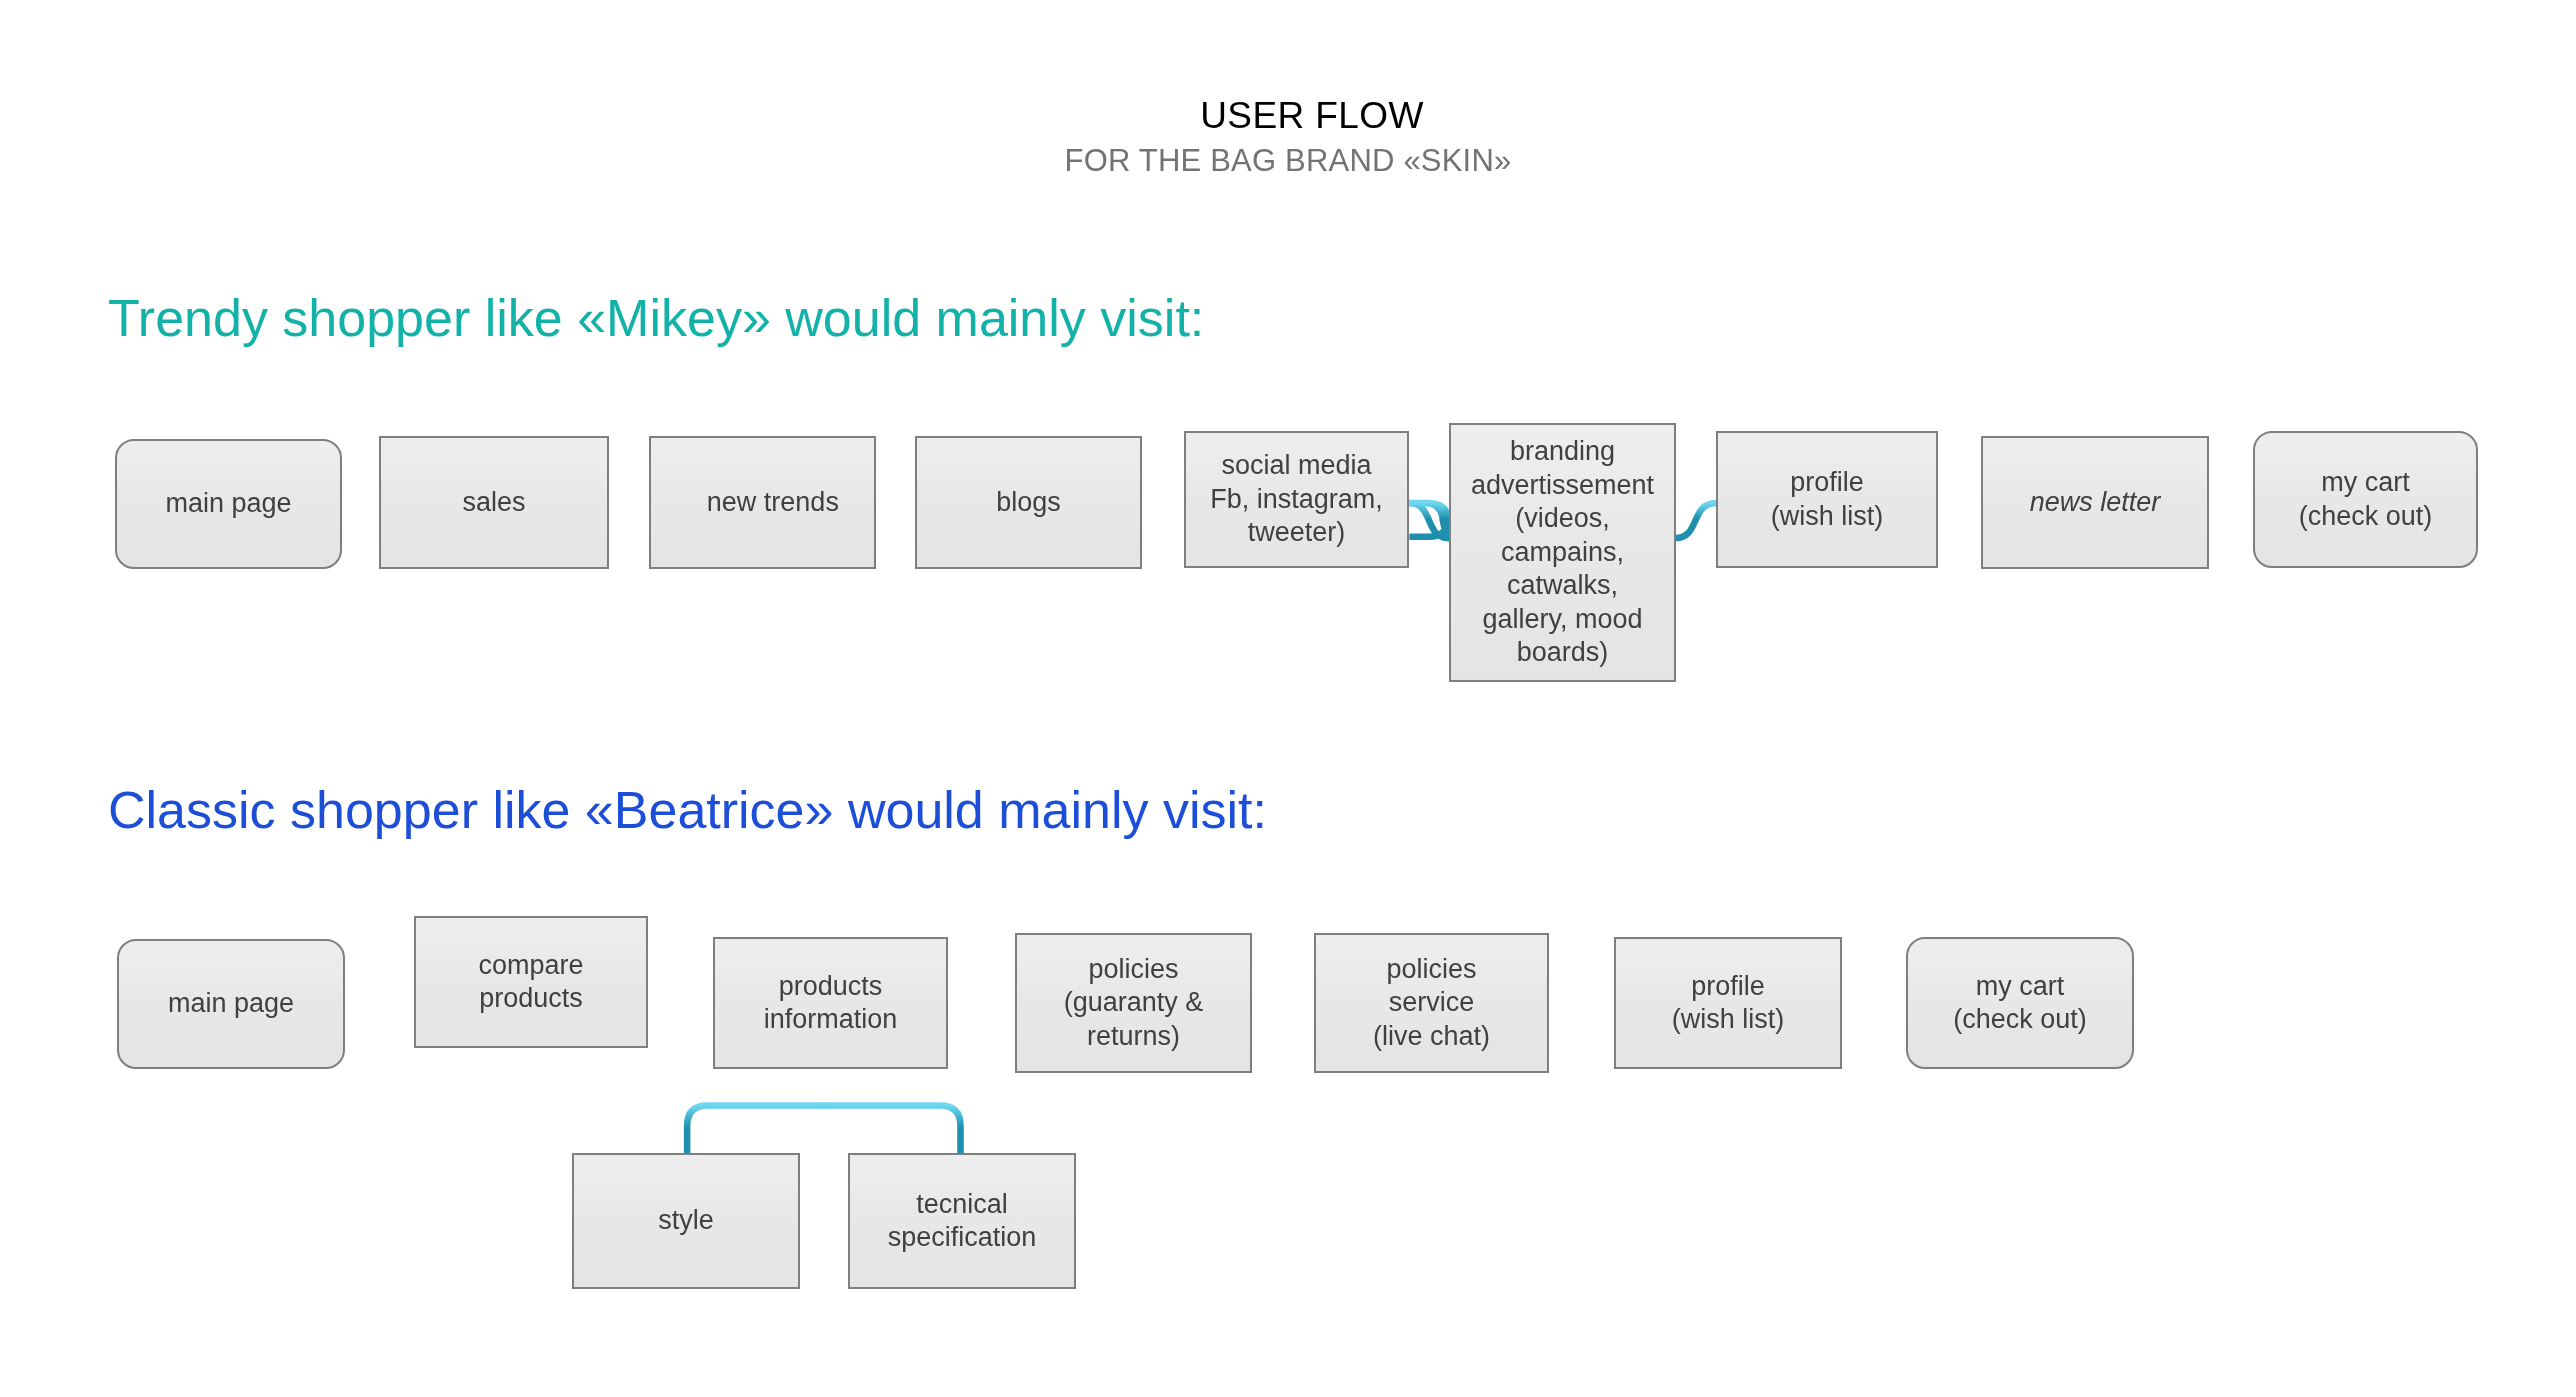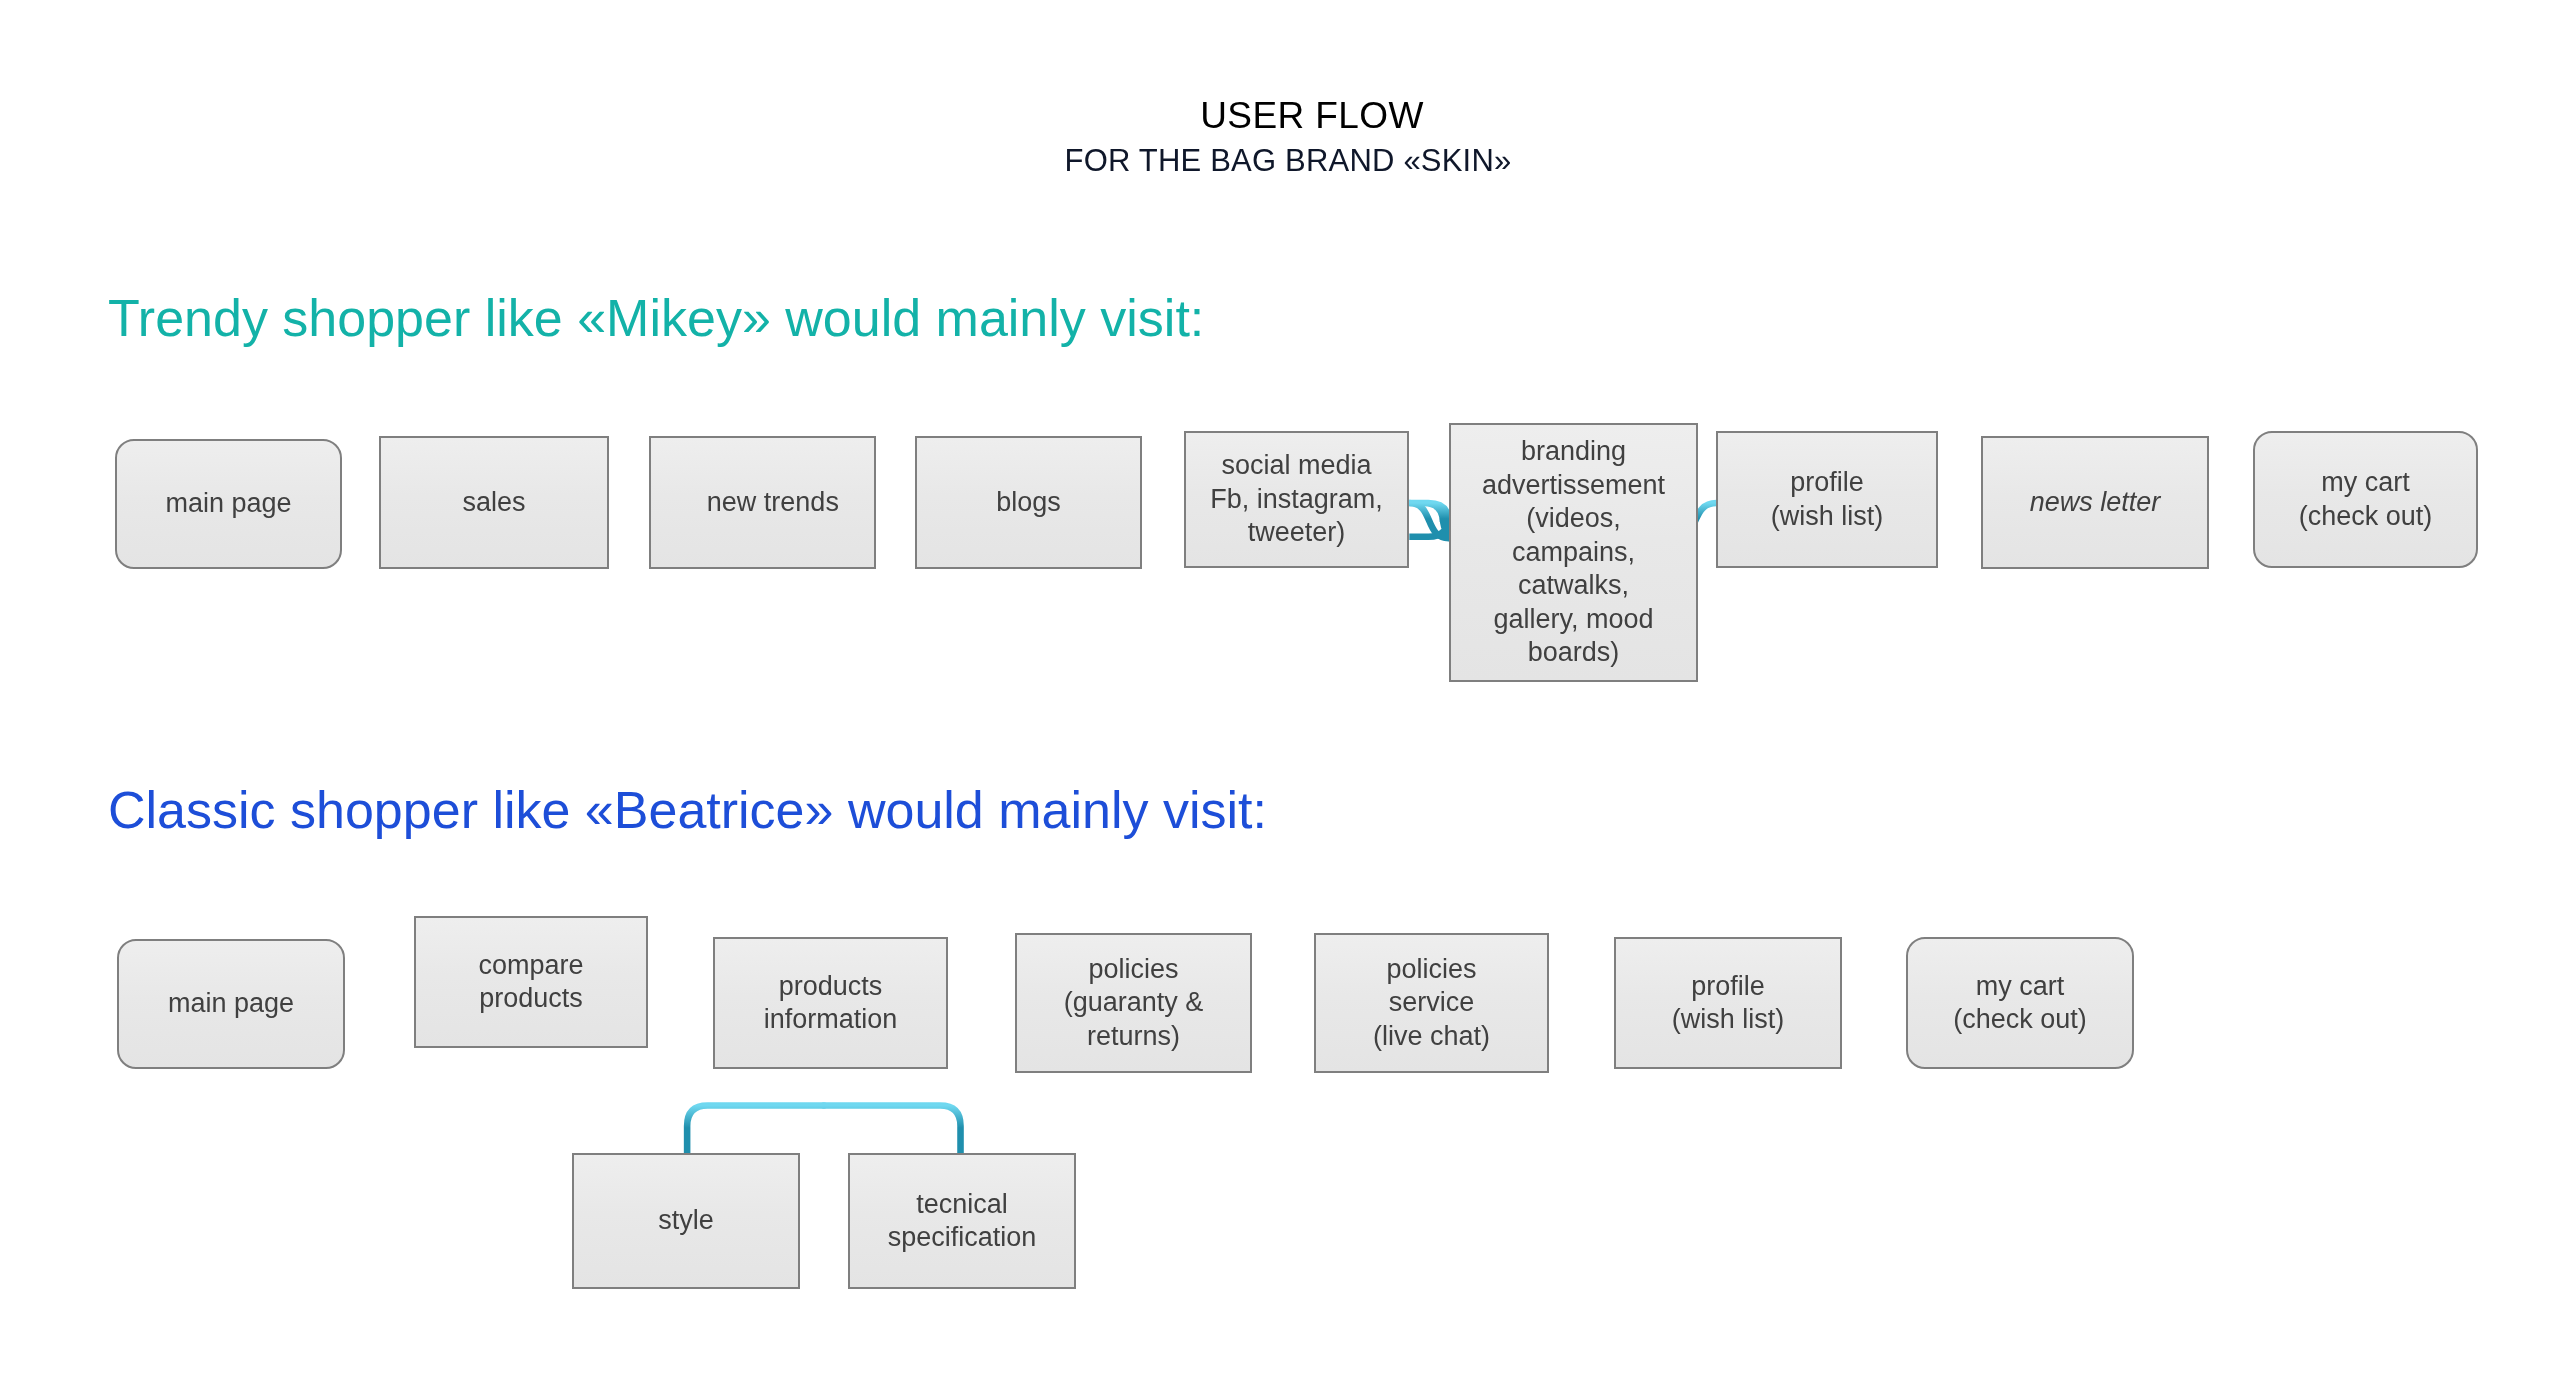--- a/index.html
+++ b/index.html
@@ -37,21 +37,21 @@
     white-space: pre;
     padding-left: 24px;
   }
   .title-sub {
     position: absolute;
     left: 0;
     top: 143px;
     width: 2576px;
     text-align: center;
     font-size: 31px;
-    color: #0f172a;
+    color: #737373;
     letter-spacing: 0.2px;
     white-space: pre;
   }
 
   
   .section-heading {
     position: absolute;
     font-size: 52px;
     white-space: pre;
     line-height: 1;
@@ -154,21 +154,21 @@
   <div class="node" style="left:379px; top:436px; width:230px; height:133px;">sales</div>
 
   <div class="node" style="left:649px; top:436px; width:227px; height:133px;padding-left:28px;">new trends</div>
 
   <div class="node" style="left:915px; top:436px; width:227px; height:133px;">blogs</div>
 
   <div class="node" style="left:1184px; top:431px; width:225px; height:137px;">social media
 Fb, instagram,
 tweeter)</div>
 
-  <div class="node" style="left:1449px; top:423px; width:249px; height:259px;">branding
+  <div class="node" style="left:1449px; top:423px; width:227px; height:259px;">branding
 advertissement
 (videos,
 campains,
 catwalks,
 gallery, mood
 boards)</div>
 
   <div class="node" style="left:1716px; top:431px; width:222px; height:137px;">profile
 (wish list)</div>
 

